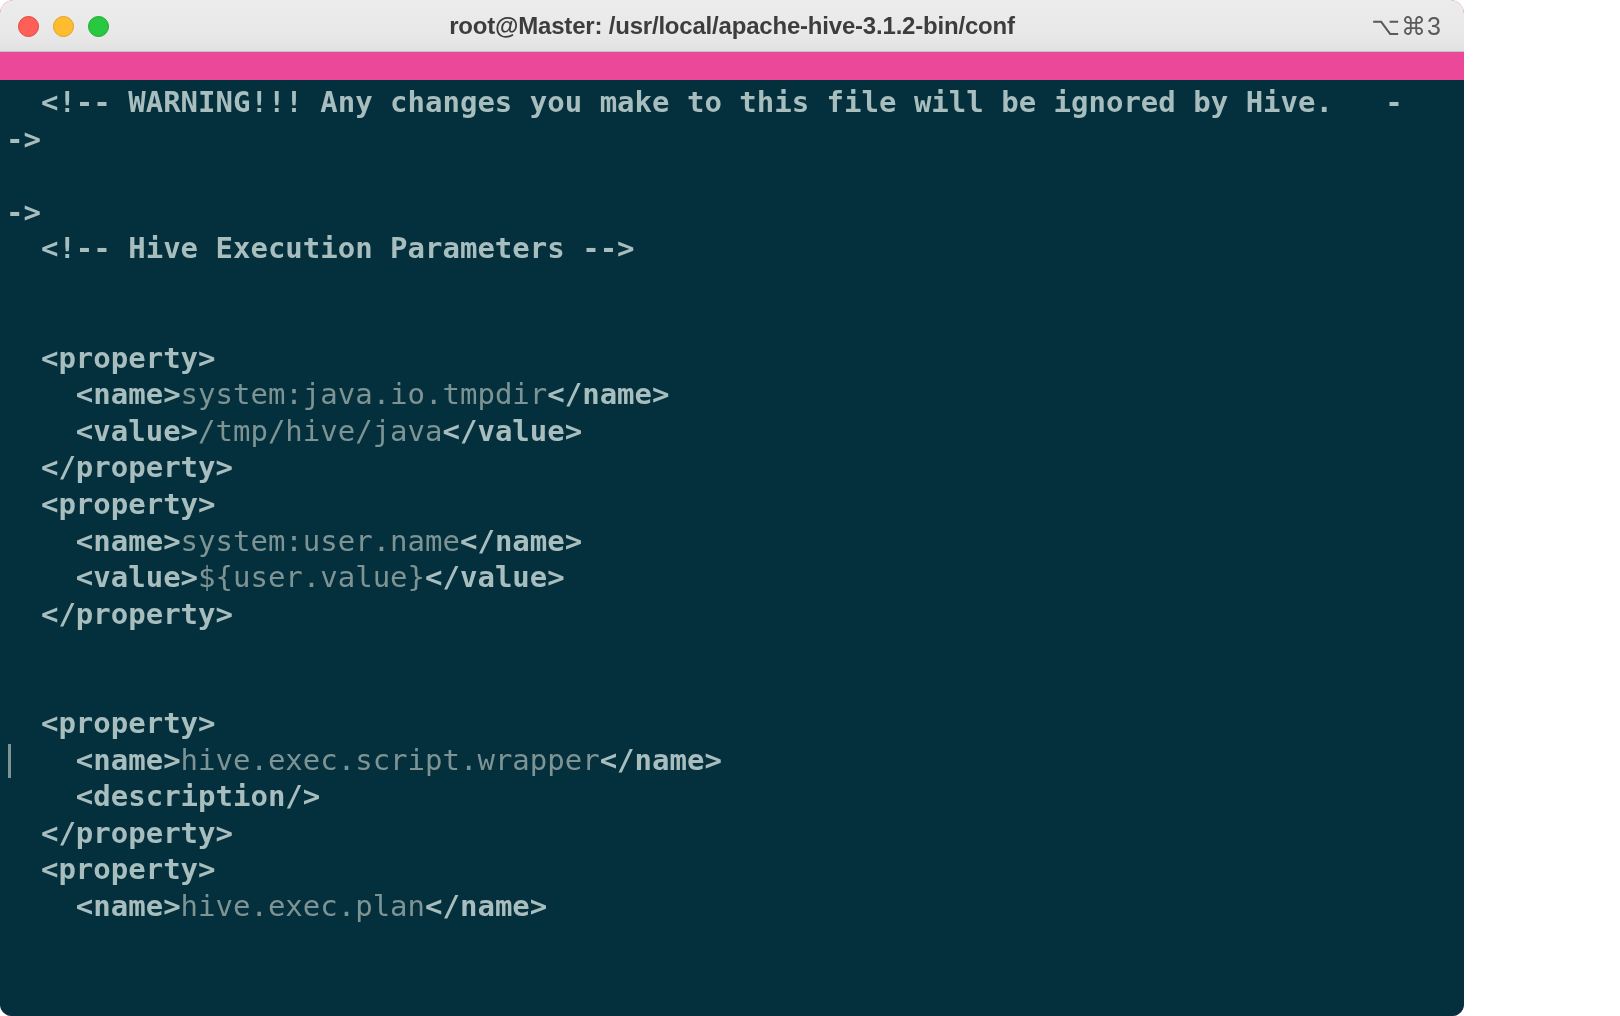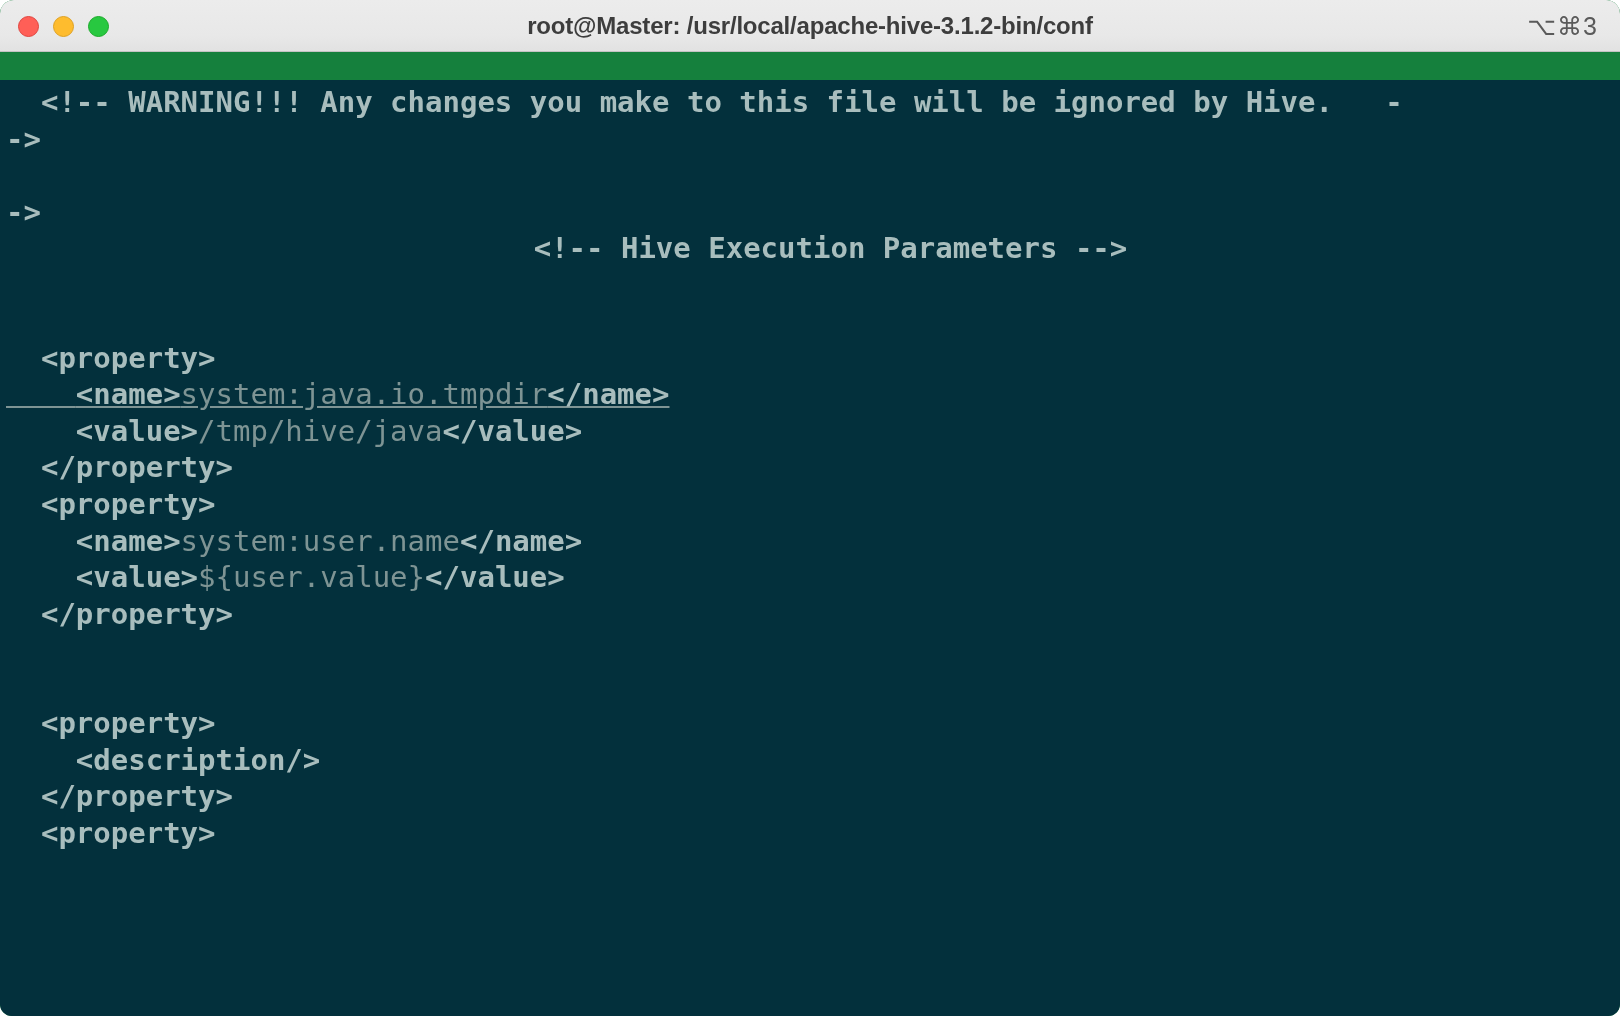--- a/index.html
+++ b/index.html
@@ -10,26 +10,26 @@
   body {
     width: 1620px;
     height: 1016px;
     overflow: hidden;
     font-family: "DejaVu Sans Mono", monospace;
   }
 
   
   #terminal-window {
     position: relative;
-    width: 1620px;
+    width: 1464px;
     height: 1016px;
     box-sizing: border-box;
     border-radius: 14px 14px 12px 12px;
     overflow: hidden;
-    background: #15803d;
+    background: #ec4899;
   }
 
   
   #title-bar {
     position: relative;
     height: 52px;
     background: linear-gradient(to bottom, #ececec 0%, #e8e8e8 70%, #e2e2e2 100%);
     border-bottom: 1px solid #c3c3c3;
     border-radius: 13px 13px 0 0;
     display: flex;
@@ -173,37 +173,39 @@
 
     <div id="window-shortcut">⌥⌘3</div>
   </div>
 
   <div id="terminal-body">
     <div id="editor-lines">
         <div class="term-line" style="position: relative;"><span>  </span><span class="tok-comment">&lt;!-- WARNING!!! Any changes you make to this file will be ignored by Hive.   -</span></div>
         <div class="term-line" style="position: relative;"><span></span><span class="tok-comment">-&gt;</span></div>
         <div class="term-line" style="position: relative;"><span>  </span></div>
         <div class="term-line" style="position: relative;"><span></span><span class="tok-comment">-&gt;</span></div>
-        <div class="term-line" style="position: relative; text-align: center;"><span>  </span><span class="tok-comment">&lt;!-- Hive Execution Parameters --&gt;</span></div>
-        <div class="term-line" style="position: relative;"><span></span></div>
-        <div class="term-line" style="position: relative;"><span></span></div>
-        <div class="term-line" style="position: relative;"><span>  </span><span class="tok-tag">&lt;property&gt;</span></div>
-        <div class="term-line" style="position: relative; text-decoration: underline;"><span>    </span><span class="tok-tag">&lt;name&gt;</span><span class="tok-text">system:java.io.tmpdir</span><span class="tok-tag">&lt;/name&gt;</span></div>
+        <div class="term-line" style="position: relative;"><span>  </span><span class="tok-comment">&lt;!-- Hive Execution Parameters --&gt;</span></div>
+        <div class="term-line" style="position: relative;"><span></span></div>
+        <div class="term-line" style="position: relative;"><span></span></div>
+        <div class="term-line" style="position: relative;"><span>  </span><span class="tok-tag">&lt;property&gt;</span></div>
+        <div class="term-line" style="position: relative;"><span>    </span><span class="tok-tag">&lt;name&gt;</span><span class="tok-text">system:java.io.tmpdir</span><span class="tok-tag">&lt;/name&gt;</span></div>
         <div class="term-line" style="position: relative;"><span>    </span><span class="tok-tag">&lt;value&gt;</span><span class="tok-text">/tmp/hive/java</span><span class="tok-tag">&lt;/value&gt;</span></div>
         <div class="term-line" style="position: relative;"><span>  </span><span class="tok-tag">&lt;/property&gt;</span></div>
         <div class="term-line" style="position: relative;"><span>  </span><span class="tok-tag">&lt;property&gt;</span></div>
         <div class="term-line" style="position: relative;"><span>    </span><span class="tok-tag">&lt;name&gt;</span><span class="tok-text">system:user.name</span><span class="tok-tag">&lt;/name&gt;</span></div>
         <div class="term-line" style="position: relative;"><span>    </span><span class="tok-tag">&lt;value&gt;</span><span class="tok-text">${user.value}</span><span class="tok-tag">&lt;/value&gt;</span></div>
         <div class="term-line" style="position: relative;"><span>  </span><span class="tok-tag">&lt;/property&gt;</span></div>
         <div class="term-line" style="position: relative;"><span></span></div>
         <div class="term-line" style="position: relative;"><span></span></div>
         <div class="term-line" style="position: relative;"><span>  </span><span class="tok-tag">&lt;property&gt;</span></div>
+        <div class="term-line" style="position: relative;"><span id="cursor-bar" style="top: 2px;"></span><span>    </span><span class="tok-tag">&lt;name&gt;</span><span class="tok-text">hive.exec.script.wrapper</span><span class="tok-tag">&lt;/name&gt;</span></div>
         <div class="term-line" style="position: relative;"><span>    </span><span class="tok-tag">&lt;description/&gt;</span></div>
         <div class="term-line" style="position: relative;"><span>  </span><span class="tok-tag">&lt;/property&gt;</span></div>
         <div class="term-line" style="position: relative;"><span>  </span><span class="tok-tag">&lt;property&gt;</span></div>
+        <div class="term-line" style="position: relative;"><span>    </span><span class="tok-tag">&lt;name&gt;</span><span class="tok-text">hive.exec.plan</span><span class="tok-tag">&lt;/name&gt;</span></div>
       </div>
 
     <div id="status-line">
       <span id="status-position">35,1</span>
       
     </div>
   </div>
 
 </div>
 

